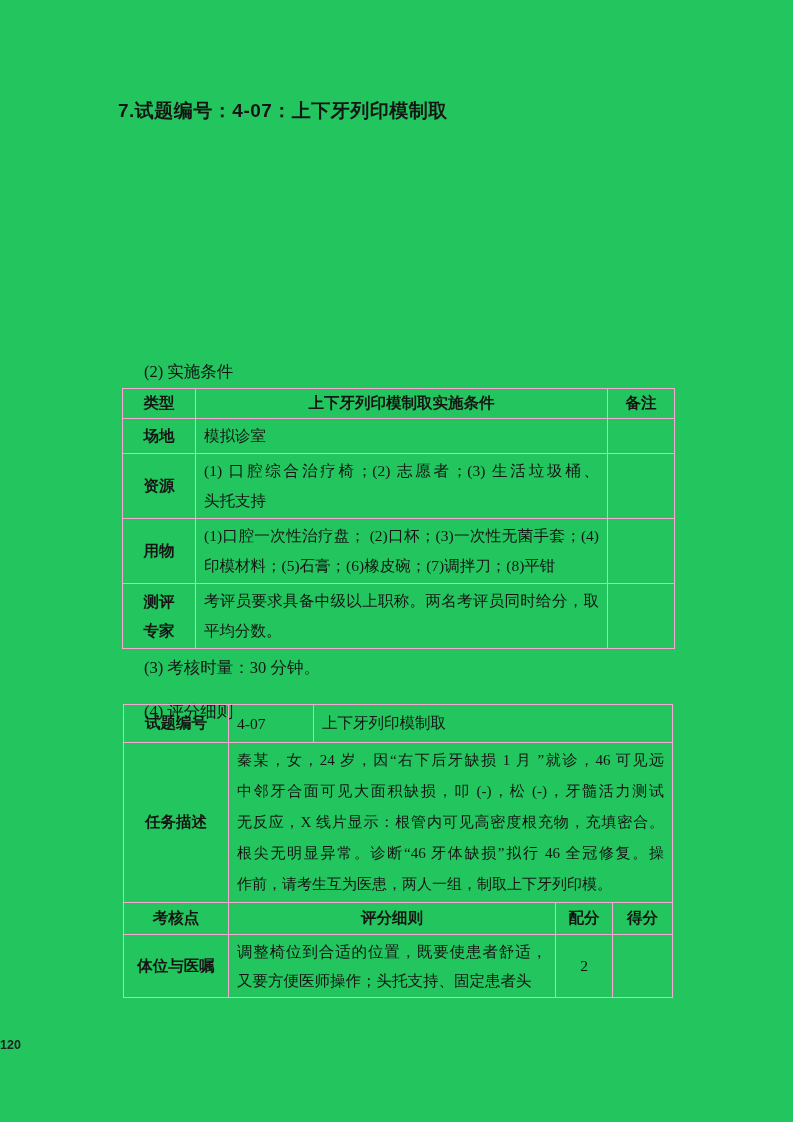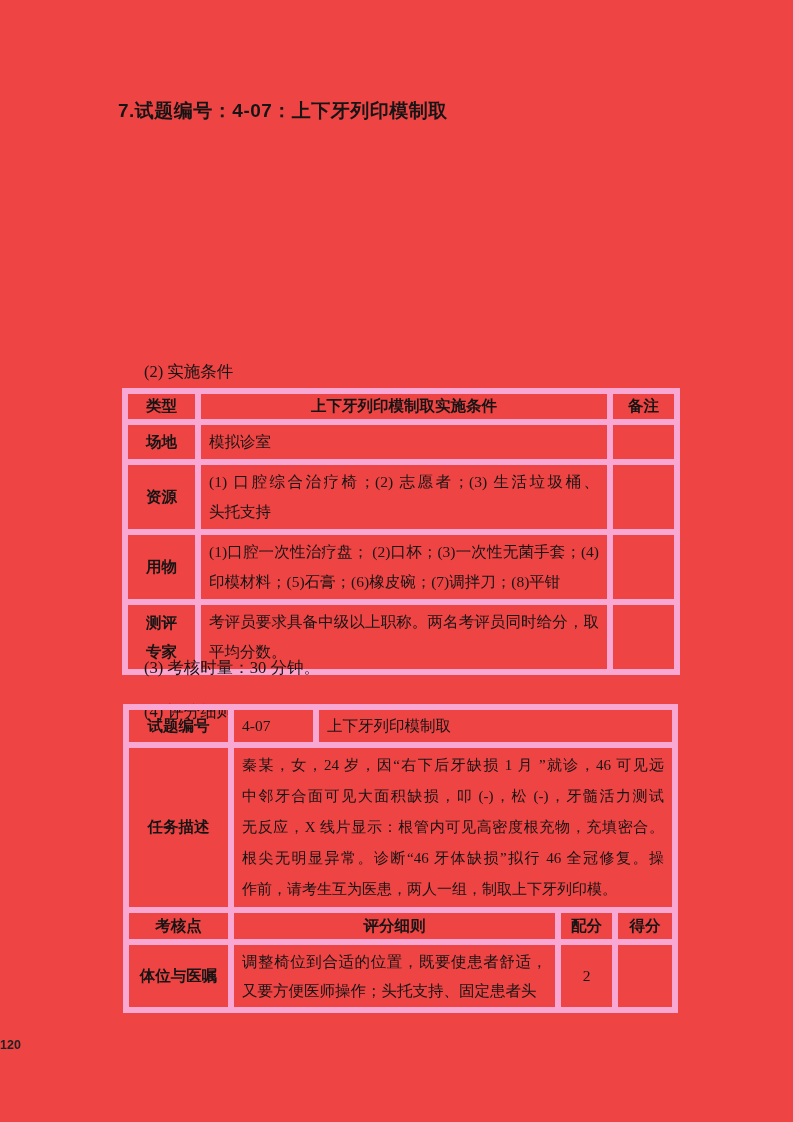--- a/index.html
+++ b/index.html
@@ -1,21 +1,21 @@
 <!DOCTYPE html>
 <html><head>
 <meta charset="utf-8">
 <style>
   html, body { margin: 0; padding: 0; background: #e8e8e8; }
   .page {
     position: relative;
     width: 793px;
     height: 1122px;
     margin: 0 auto;
-    background: #ef4444;
+    background: #22c55e;
     color: #151515;
     font-family: "Liberation Serif", "DejaVu Serif", serif;
     overflow: hidden;
   }
   .abs { position: absolute; }
 
   
   .doc-title {
     left: 118px; top: 97px; width: 560px;
     font-family: "Liberation Sans", "DejaVu Sans", sans-serif;
@@ -47,21 +47,21 @@
   .h-duration   { top: 655px; }
   .h-scoring    { top: 699px; }
 
   
   table.tbl {
     border-collapse: collapse;
     table-layout: fixed;
     font-size: 15.5px;
   }
   table.tbl td {
-    border: 6px solid #f9a8d4;
+    border: 1px solid #f9a8d4;
     padding: 2px 8px;
     vertical-align: middle;
     overflow: hidden;
   }
   .tbl1 { left: 122px; top: 388px; width: 552px; }
   .tbl2 { left: 123px; top: 704px; width: 549px; }
 
   td.lbl {
     font-family: "Liberation Sans", "DejaVu Sans", sans-serif;
     font-weight: 700;

